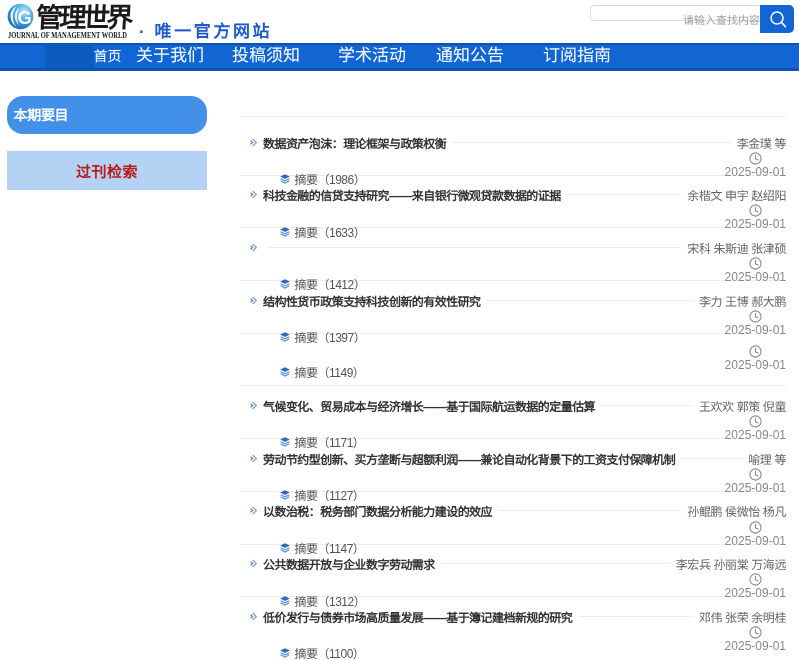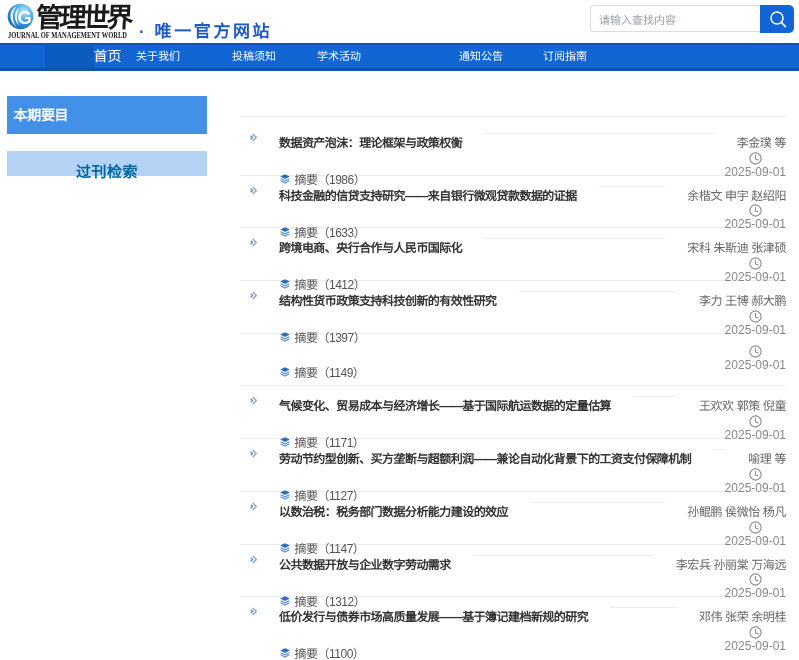--- a/index.html
+++ b/index.html
@@ -4,39 +4,39 @@
 <style>
 * { margin:0; padding:0; box-sizing:border-box; }
 html,body { width:799px; height:660px; background:#fff; font-family:"Liberation Sans",sans-serif; overflow:hidden; }
 #page { position:relative; width:799px; height:660px; }
 
 
 .logoicon { position:absolute; left:6.8px; top:3px; }
 .script { position:absolute; left:35.5px; top:-4px; font-family:"Liberation Serif",serif; font-weight:bold; font-size:27px; color:#1a1a1a; letter-spacing:-3.5px; transform:skewX(-3deg); white-space:nowrap; }
 .jname { position:absolute; left:8px; top:30.8px; font-family:"Liberation Serif",serif; font-weight:bold; font-size:7.5px; color:#181818; letter-spacing:0; white-space:nowrap; transform:scaleX(0.868); transform-origin:0 0; }
 .official { position:absolute; left:139px; top:4.8px; font-size:17px; font-weight:bold; color:#1e5ac8; letter-spacing:2.6px; white-space:nowrap;margin-top:12px; }
-.sinput { position:absolute; left:590px; top:5px; width:170px; height:27px; border:1px solid #dcdcdc; border-right:none; border-radius:4px 0 0 4px; line-height:28px; padding-left:8px; font-size:11px; color:#9aa0a6; }
+.sinput { position:absolute; left:590px; top:5px; width:170px; height:16px; border:1px solid #dcdcdc; border-right:none; border-radius:4px 0 0 4px; line-height:28px; padding-left:8px; font-size:11px; color:#9aa0a6;text-align:right; }
 .sbtn { position:absolute; left:760px; top:5px; width:34px; height:28px; background:#1166d4; border-radius:0 5px 5px 0; }
 
 
 .nav { position:absolute; left:0; top:42.5px; width:799px; height:28px; background:linear-gradient(#0e54ae 0px, #0e54ae 1.5px, #1166d4 1.5px, #1166d4 25.5px, #0e54ae 25.5px, #0e54ae 28px); }
-.nitem { position:absolute; top:42.5px; height:26px; line-height:26px; font-size:11px; color:#fff; white-space:nowrap; }
+.nitem { position:absolute; top:42.5px; height:26px; line-height:26px; font-size:17px; color:#fff; white-space:nowrap; }
 .nactive { position:absolute; left:45px; top:44px; width:49px; height:24px; background:#0c5cc0; }
 
 
-.sbox1 { position:absolute; left:7px; top:95.5px; width:200px; height:38px; background:#4390e8; color:#fff; font-size:14px; font-weight:bold; line-height:38px; padding-left:6.5px; letter-spacing:-0.3px; }
-.sbox2 { position:absolute; left:7px; top:151px; width:200px; height:25px; background:#b3d2f4; color:#0369a1; font-family:"Liberation Serif",serif; font-size:15px; font-weight:bold; line-height:42px; text-align:center; letter-spacing:0.5px; }
+.sbox1 { position:absolute; left:7px; top:95.5px; width:200px; height:38px; background:#4390e8; color:#fff; font-size:14px; font-weight:bold; line-height:38px; padding-left:6.5px; letter-spacing:-0.3px;border-radius:16px; }
+.sbox2 { position:absolute; left:7px; top:151px; width:200px; height:39px; background:#b3d2f4; color:#b91c1c; font-family:"Liberation Serif",serif; font-size:15px; font-weight:bold; line-height:42px; text-align:center; letter-spacing:0.5px; }
 
 
 .crumb { position:absolute; left:240px; top:99px; font-size:12.5px; color:#333; letter-spacing:0.45px; }
 .crumbline { position:absolute; left:240px; top:116px; width:546px; border-top:1px solid #ebebeb; }
 .list { position:absolute; left:240px; top:123px; width:546px; }
 .item { height:52.7px; padding-top:10px; border-bottom:1px solid #ececec; }
 .item.last { border-bottom:none; }
-.r1 { display:flex; height:18px;gap:16px; }
+.r1 { display:flex; align-items:center; height:18px; }
 .chv { margin:0 6px 0 10px; flex:none; }
 .ttl { font-size:12px; font-weight:bold; color:#333; letter-spacing:-0.55px; white-space:nowrap; }
 .lead { flex:1; height:0; border-top:1px solid #ededed; margin:0 6px; min-width:4px; }
 .auth { font-size:12px; color:#666; white-space:nowrap; flex:none; letter-spacing:-0.4px; }
 .r2 { display:flex; justify-content:space-between; align-items:center; height:18px; margin-top:4.5px; }
 .absL { display:flex; align-items:center; margin-left:40px;margin-top:28px; }
 .lic { margin-right:4.5px; margin-top:1px; }
 .abs { font-size:12px; color:#555; letter-spacing:-0.5px; }
 .clk { margin-right:0.5px; margin-top:1.5px; }
 .dateR { display:flex; align-items:center;flex-direction:column; }
@@ -64,22 +64,22 @@
 <div class="sinput">请输入查找内容</div>
 <div class="sbtn"><svg width="34" height="28" viewBox="0 0 34 28">
         <circle cx="17" cy="13" r="6" fill="none" stroke="#fff" stroke-width="1.5"></circle>
         <line x1="21.6" y1="17.6" x2="25.4" y2="21.6" stroke="#fff" stroke-width="1.6" stroke-linecap="round"></line>
       </svg></div>
 <div class="nav"></div>
 <div class="nactive"></div>
 <div class="nitem" style="left:57.5px;font-size:14px;margin-left:36px;">首页</div>
 <div class="nitem" style="left:136px;">关于我们</div>
 <div class="nitem" style="left:232px;">投稿须知</div>
-<div class="nitem" style="left:317px;">学术活动</div>
-<div class="nitem" style="left:459px;">通知公告</div>
+<div class="nitem" style="left:338px;">学术活动</div>
+<div class="nitem" style="left:436px;">通知公告</div>
 <div class="nitem" style="left:543px;">订阅指南</div>
 <div class="sbox1">本期要目</div>
 <div class="sbox2">过刊检索</div>
 <div class="crumbline"></div>
 <div class="list">
 <div class="item">
   <div class="r1">
           <svg class="chv" width="7" height="9" viewBox="0 0 7 9">
             <path d="M0.7,2.7 L2.6,4.5 L0.7,6.3" fill="none" stroke="#5e87b5" stroke-width="1.3"></path>
             <path d="M2.7,0.9 L6.3,4.5 L2.7,8.1" fill="none" stroke="#8aa5c5" stroke-width="1.4"></path>
@@ -133,21 +133,20 @@
             <span class="date">2025-09-01</span>
           </span>
         </div>
 </div>
 <div class="item">
   <div class="r1">
           <svg class="chv" width="7" height="9" viewBox="0 0 7 9">
             <path d="M0.7,2.7 L2.6,4.5 L0.7,6.3" fill="none" stroke="#5e87b5" stroke-width="1.3"></path>
             <path d="M2.7,0.9 L6.3,4.5 L2.7,8.1" fill="none" stroke="#8aa5c5" stroke-width="1.4"></path>
           </svg>
-          <span class="ttl">跨境电商、央行合作与人民币国际化</span>
           <span class="lead"></span>
           <span class="auth">宋科 朱斯迪 张津硕</span>
         </div>
   <div class="r2">
           <span class="absL">
             <svg class="lic" width="10" height="10" viewBox="0 0 10 10">
               <polygon points="5,0.2 9.8,2.6 5,5 0.2,2.6" fill="#2b6cbf"></polygon>
               <path d="M0.6,4.7 L5,6.9 L9.4,4.7" fill="none" stroke="#5b92cf" stroke-width="1.2"></path>
               <path d="M0.6,6.8 L5,9 L9.4,6.8" fill="none" stroke="#5b92cf" stroke-width="1.2"></path>
             </svg>

